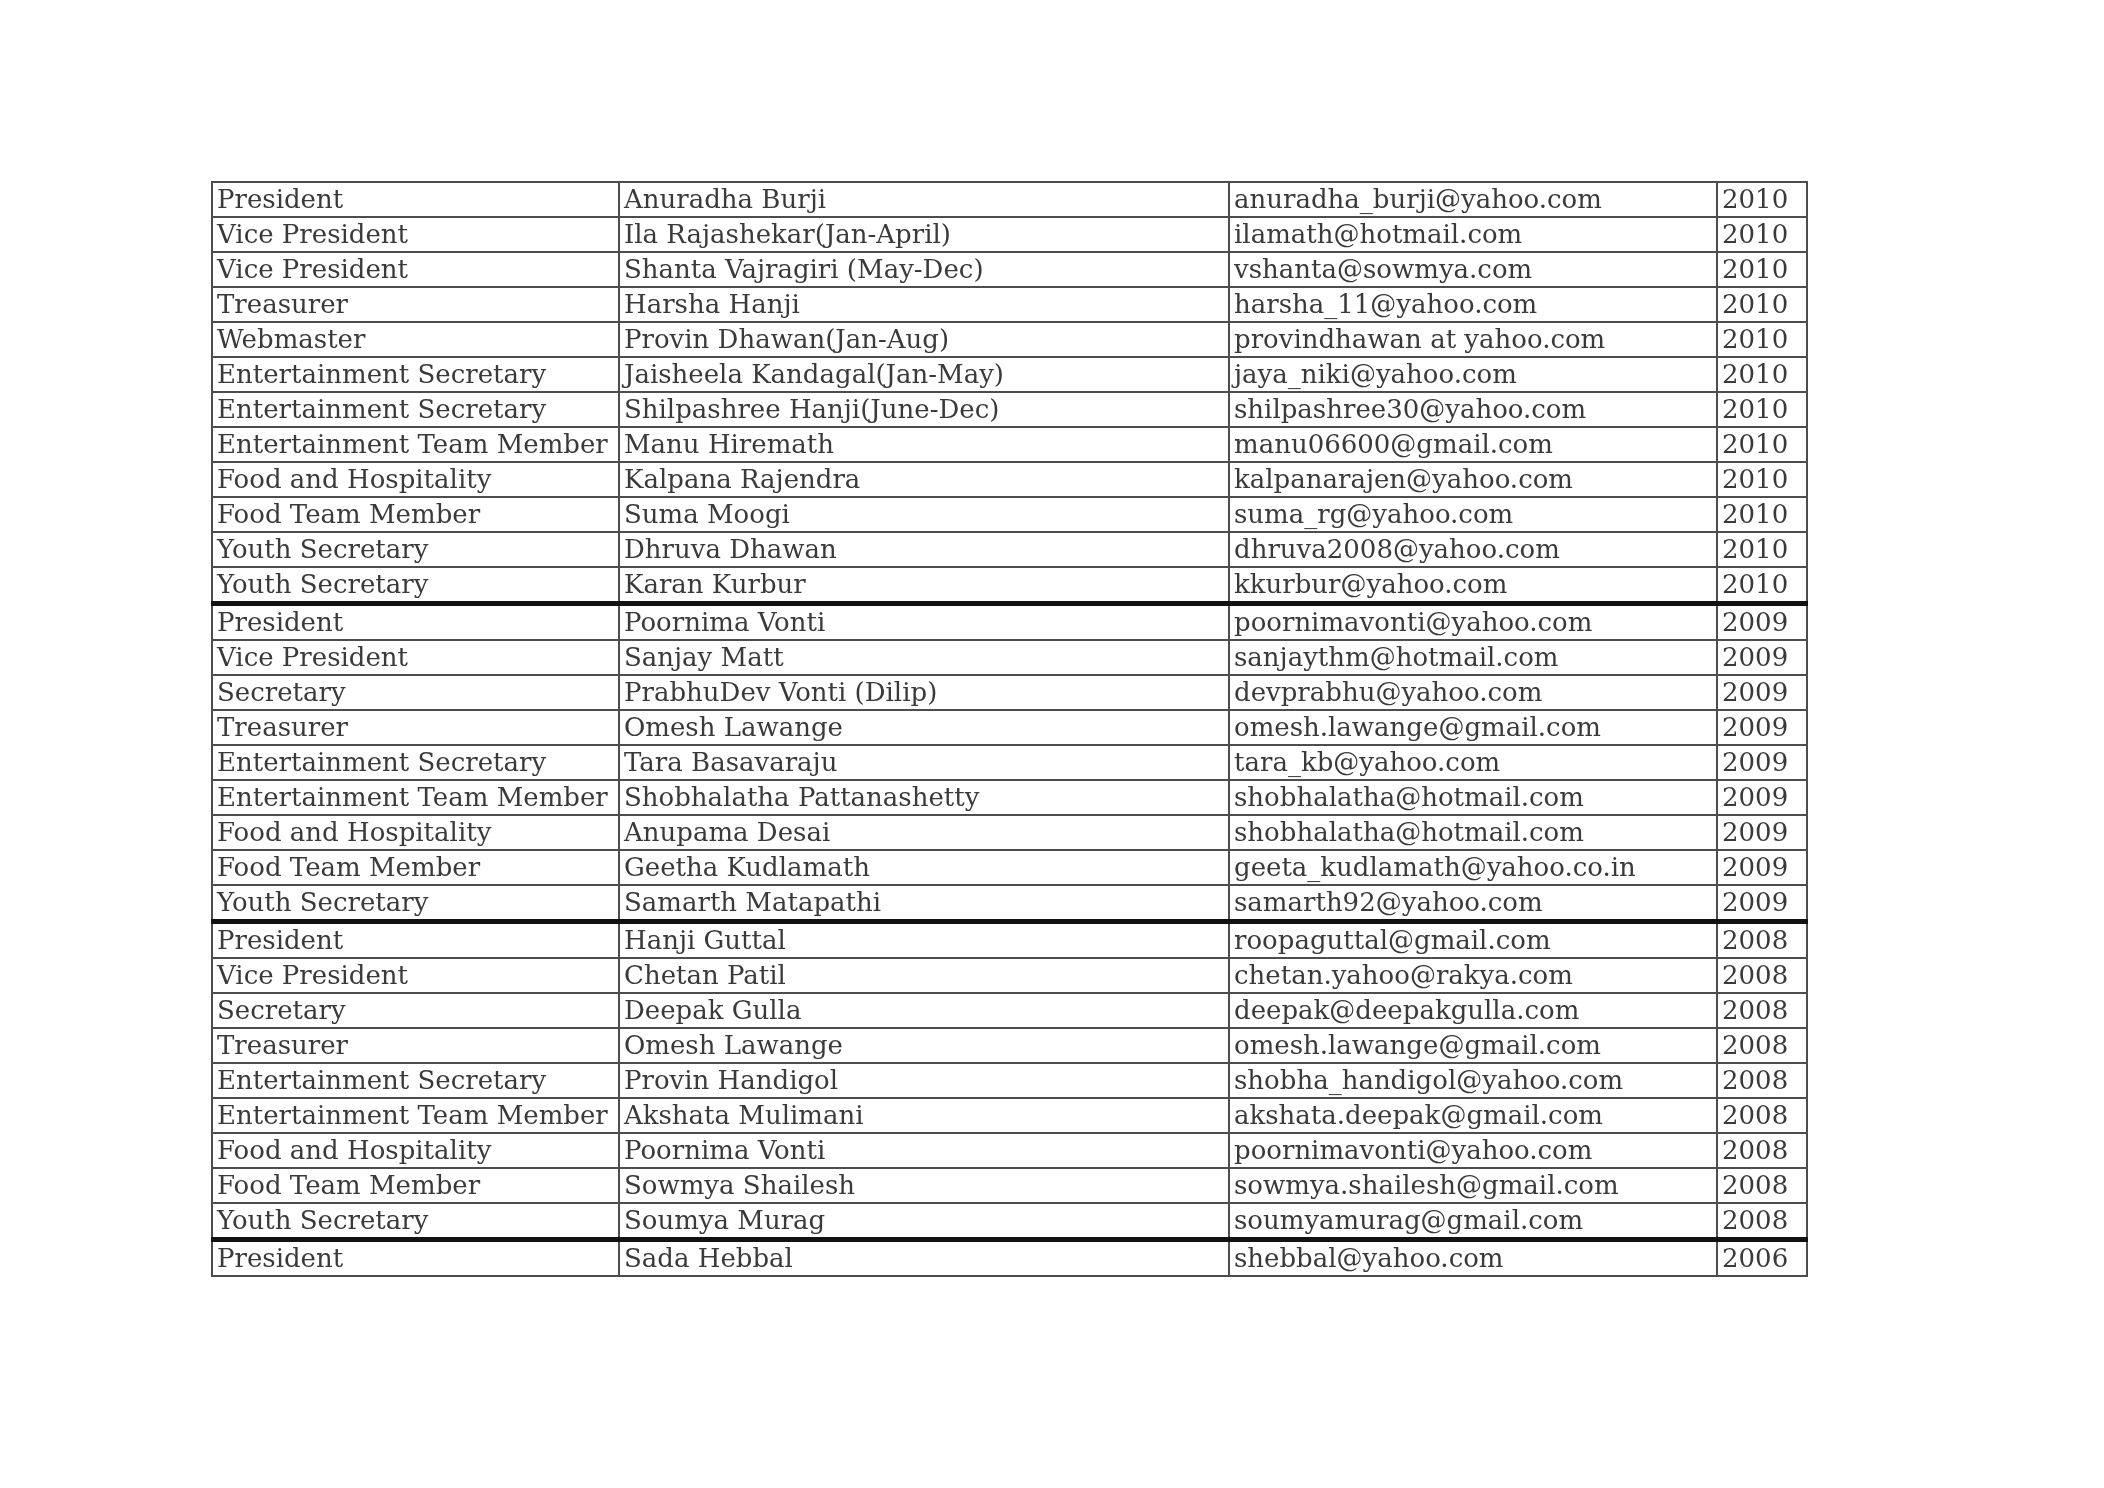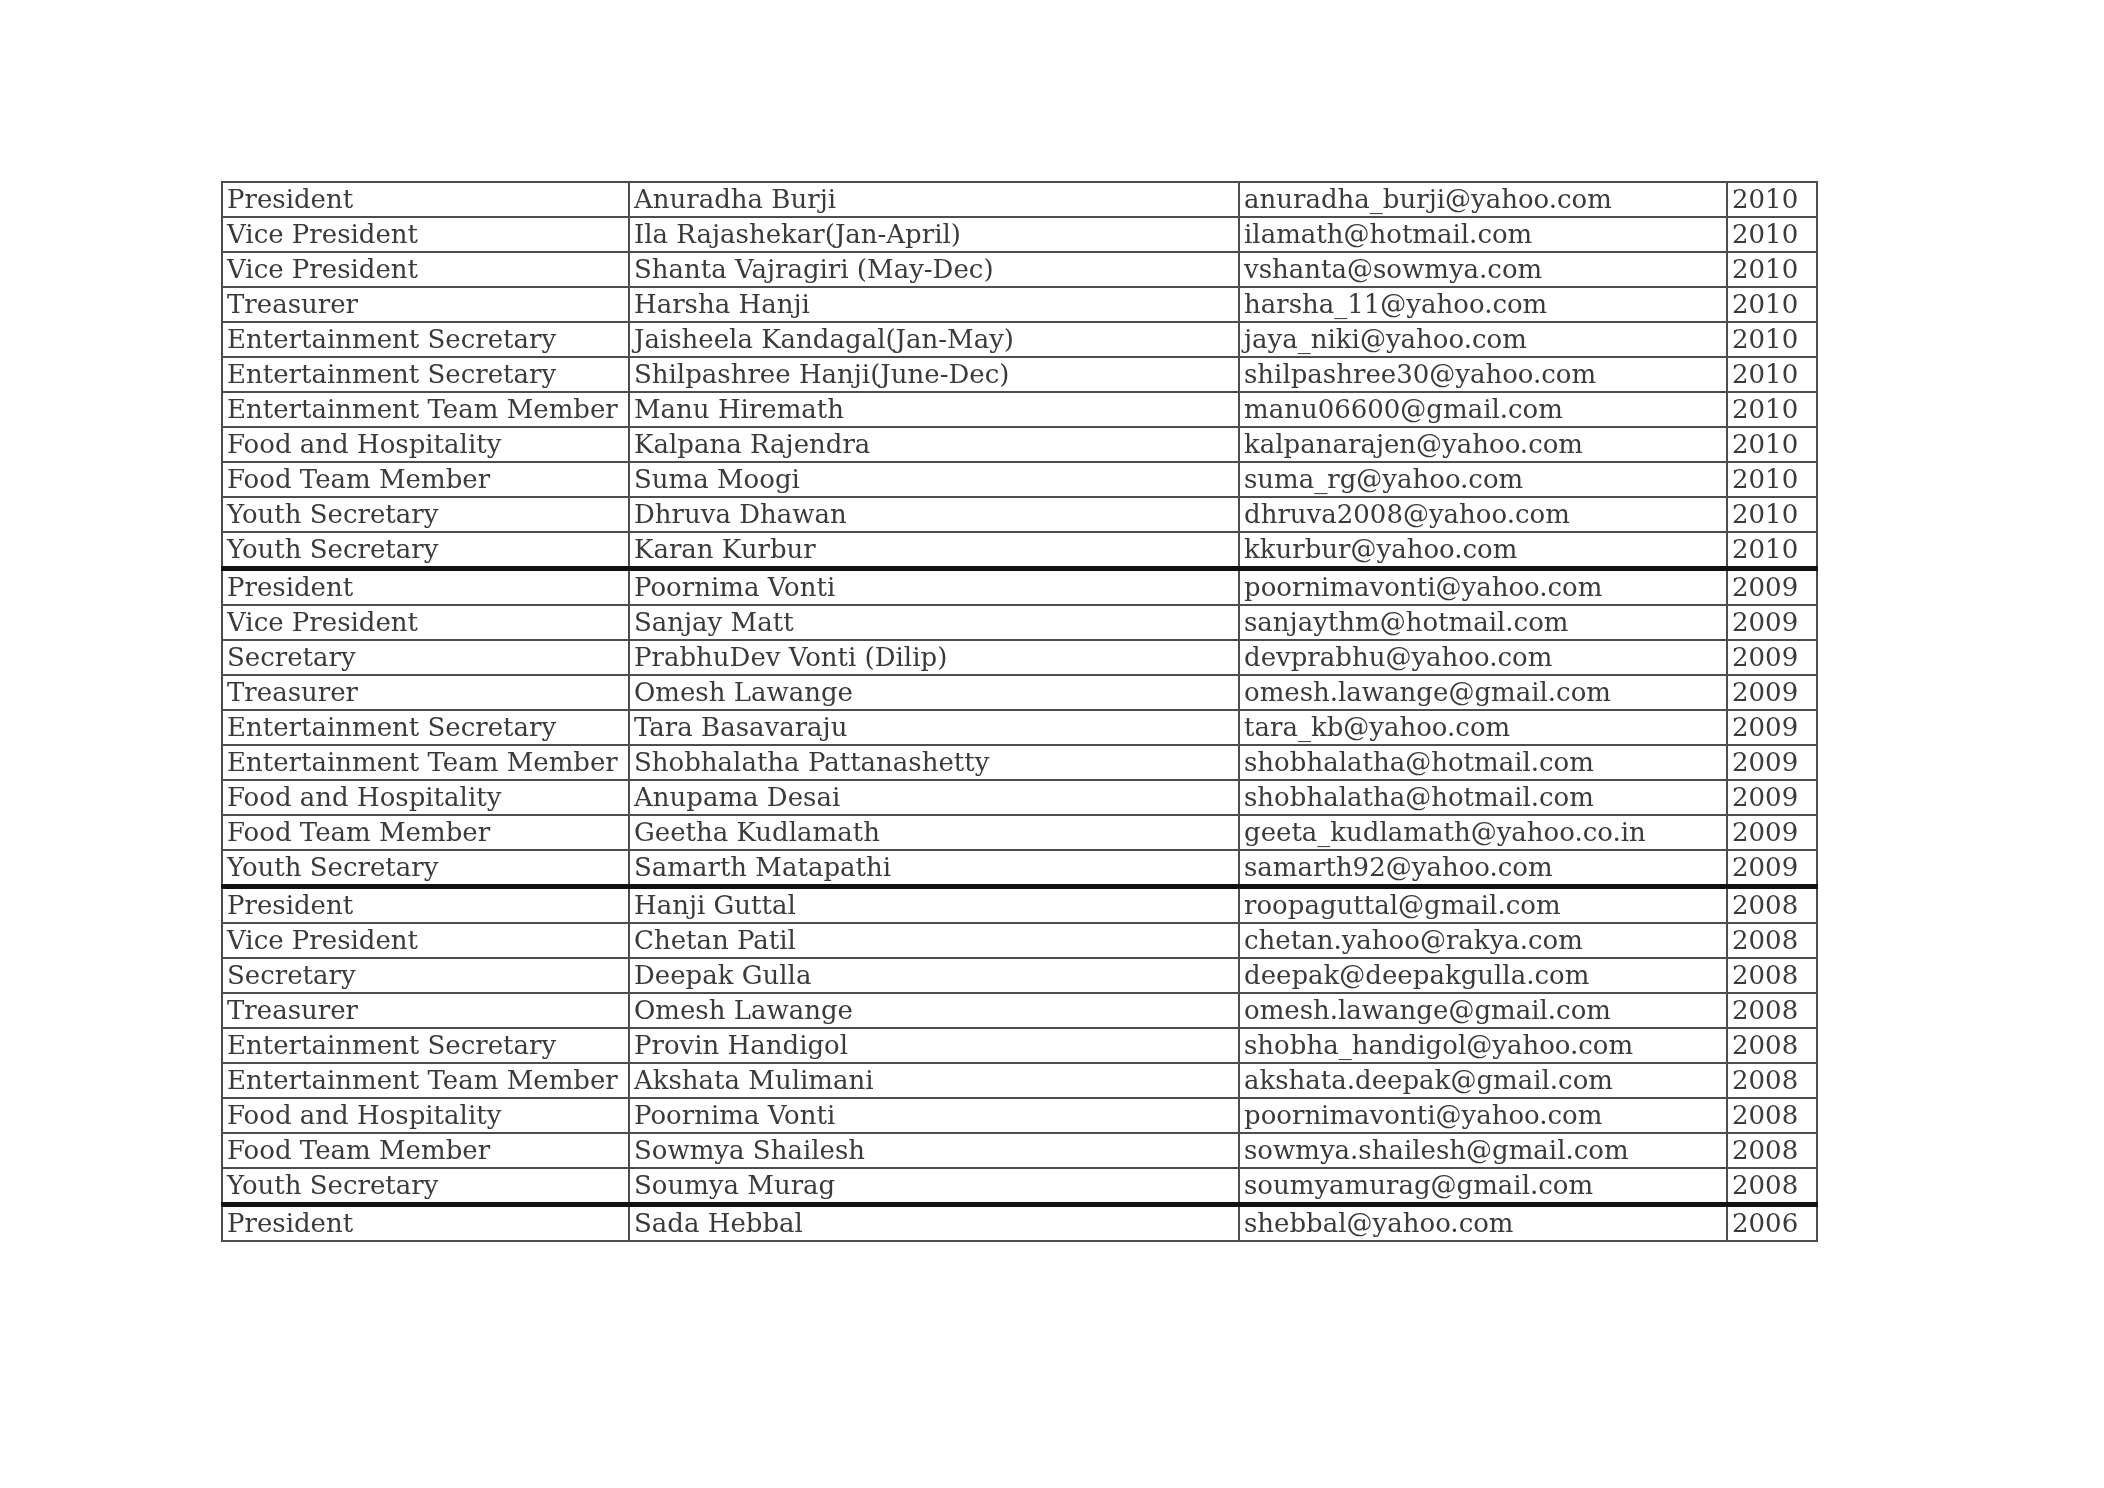--- a/index.html
+++ b/index.html
@@ -9,21 +9,21 @@
   }
   body {
     width: 2104px;
     height: 1488px;
     position: relative;
     font-family: "DejaVu Serif", "Liberation Serif", serif;
     overflow: hidden;
   }
   .table-wrap {
     position: absolute;
-    left: 181px;
+    left: 171px;
     top: 181px;
     padding-left: 40px;
   }
   table.officers {
     border-collapse: collapse;
     table-layout: fixed;
     width: 1595px;
     background: #ffffff;
   }
   table.officers td {
@@ -78,20 +78,26 @@
           <td>vshanta@sowmya.com</td>
           <td>2010</td>
         </tr>
         <tr>
           <td>Treasurer</td>
           <td>Harsha Hanji</td>
           <td>harsha_11@yahoo.com</td>
           <td>2010</td>
         </tr>
         <tr>
+          <td>Webmaster</td>
+          <td>Provin Dhawan(Jan-Aug)</td>
+          <td>provindhawan at yahoo.com</td>
+          <td>2010</td>
+        </tr>
+        <tr>
           <td>Entertainment Secretary</td>
           <td>Jaisheela Kandagal(Jan-May)</td>
           <td>jaya_niki@yahoo.com</td>
           <td>2010</td>
         </tr>
         <tr>
           <td>Entertainment Secretary</td>
           <td>Shilpashree Hanji(June-Dec)</td>
           <td>shilpashree30@yahoo.com</td>
           <td>2010</td>

